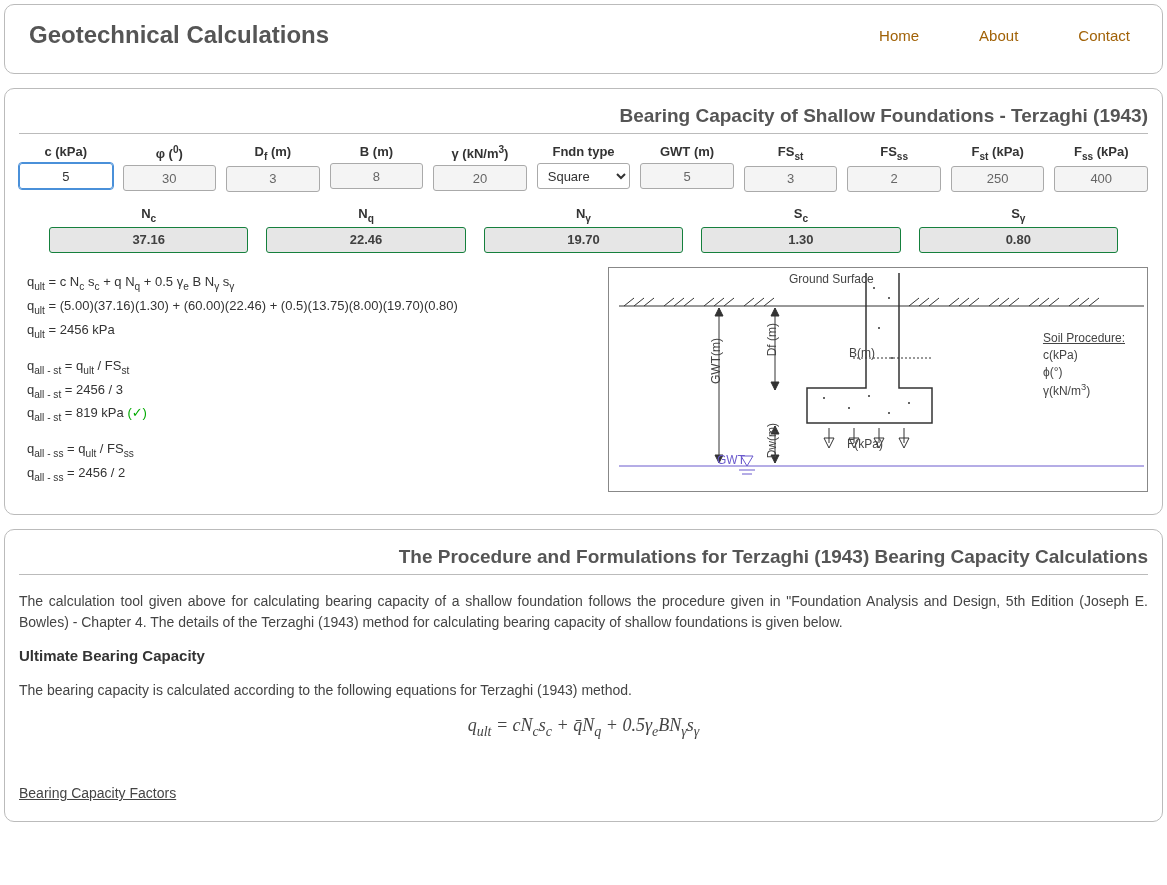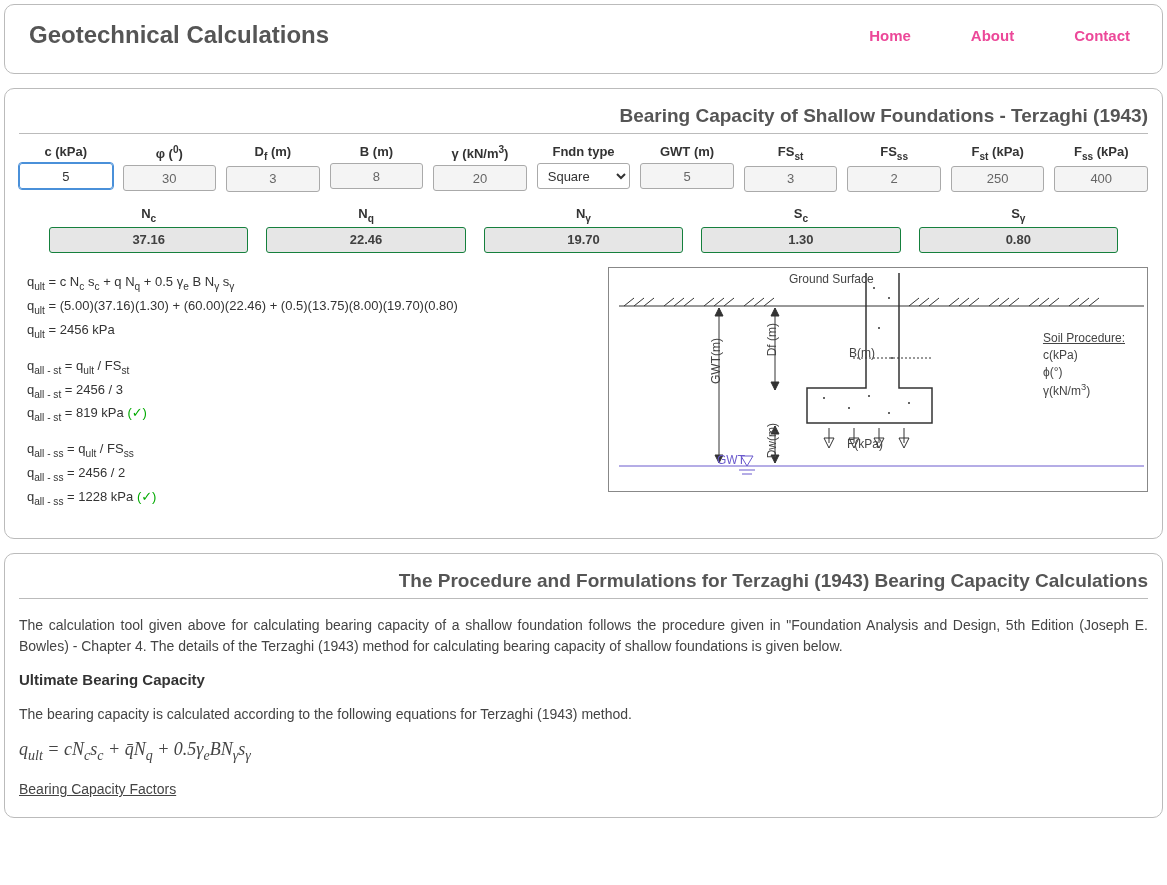--- a/index.html
+++ b/index.html
@@ -26,22 +26,22 @@
     padding: 6px 18px 8px 10px;
   }
   .header h1 {
     margin: 0;
     font-size: 24px;
     font-weight: bold;
     color: #555;
   }
   .nav { display: flex; gap: 60px; }
   .nav a {
-    color: #ec4899;
-    font-weight: bold;
+    color: #a16207;
+    font-weight: normal;
     font-size: 15px;
     text-decoration: none;
   }
   .section-title {
     text-align: right;
     font-size: 19px;
     font-weight: bold;
     color: #555;
     margin: 6px 0 4px 0;
   }
@@ -115,21 +115,21 @@
   
   .dg-gs { position:absolute; top:4px; left:180px; font-size:12px; }
   .dg-axis { position:absolute; font-size:12px; }
   .dg-spbox { position:absolute; top:62px; right:22px; font-size:12px; line-height:1.4; }
   .dg-spbox .u { text-decoration: underline; }
   .dg-gwt { position:absolute; left:108px; bottom:24px; color:#6a5acd; font-size:12px; }
 
   .article p { text-align: justify; margin: 16px 0 14px 0; line-height: 1.5; }
   .article .h3 { font-weight: bold; font-size: 15px; margin: 14px 0 4px 0; color: #333; }
   .article .und { text-decoration: underline; font-size: 14px; margin: 14px 0 4px 0; display: inline-block; }
-  .formula { text-align: left; font-family: 'Georgia', serif; font-size: 18px; margin: 14px 0 4px 0; font-style: italic; }
+  .formula { text-align: center; font-family: 'Georgia', serif; font-size: 18px; margin: 14px 0 32px 0; font-style: italic; }
   .formula .sub, .formula .sup { font-style: italic; }
 </style>
 </head>
 <body>
 
 <div class="panel">
   <div class="header">
     <h1>Geotechnical Calculations</h1>
     <nav class="nav">
       <a href="#">Home</a>
@@ -223,21 +223,20 @@
         <div>q<span class="sub">ult</span><span> = 2456 kPa</span></div>
       </div>
       <div class="para">
         <div>q<span class="sub">all - st</span><span> = q</span><span class="sub">ult</span><span> / FS</span><span class="sub">st</span></div>
         <div>q<span class="sub">all - st</span><span> = 2456 / 3</span></div>
         <div>q<span class="sub">all - st</span><span> = 819 kPa </span><span class="check">(✓)</span></div>
       </div>
       <div class="para">
         <div>q<span class="sub">all - ss</span><span> = q</span><span class="sub">ult</span><span> / FS</span><span class="sub">ss</span></div>
         <div>q<span class="sub">all - ss</span><span> = 2456 / 2</span></div>
-        <div>q<span class="sub">all - ss</span><span> = 1228 kPa </span><span class="check">(✓)</span></div>
       </div>
     </div>
 
     <div class="diagram-box">
       <svg width="540" height="225" viewBox="0 0 540 225">
 
         <g stroke="#333" stroke-width="1">
           <line x1="10" y1="38" x2="535" y2="38"></line>
           <g>
             <line x1="15" y1="38" x2="25" y2="30"></line>

